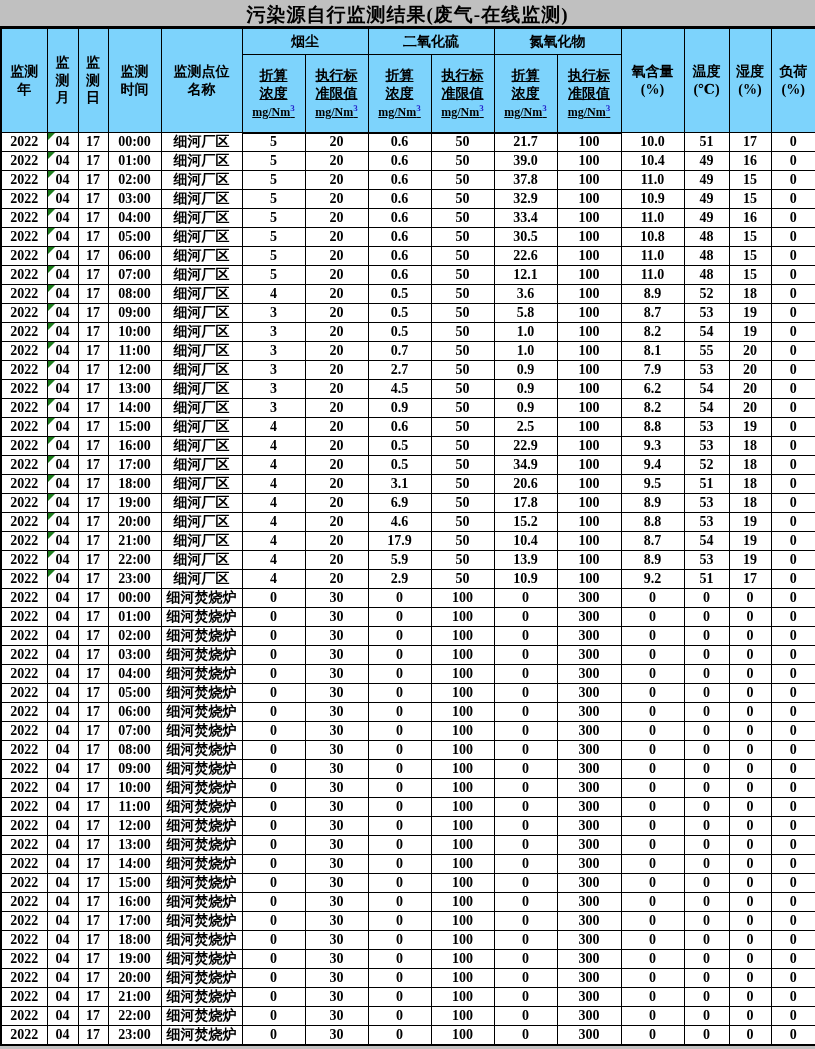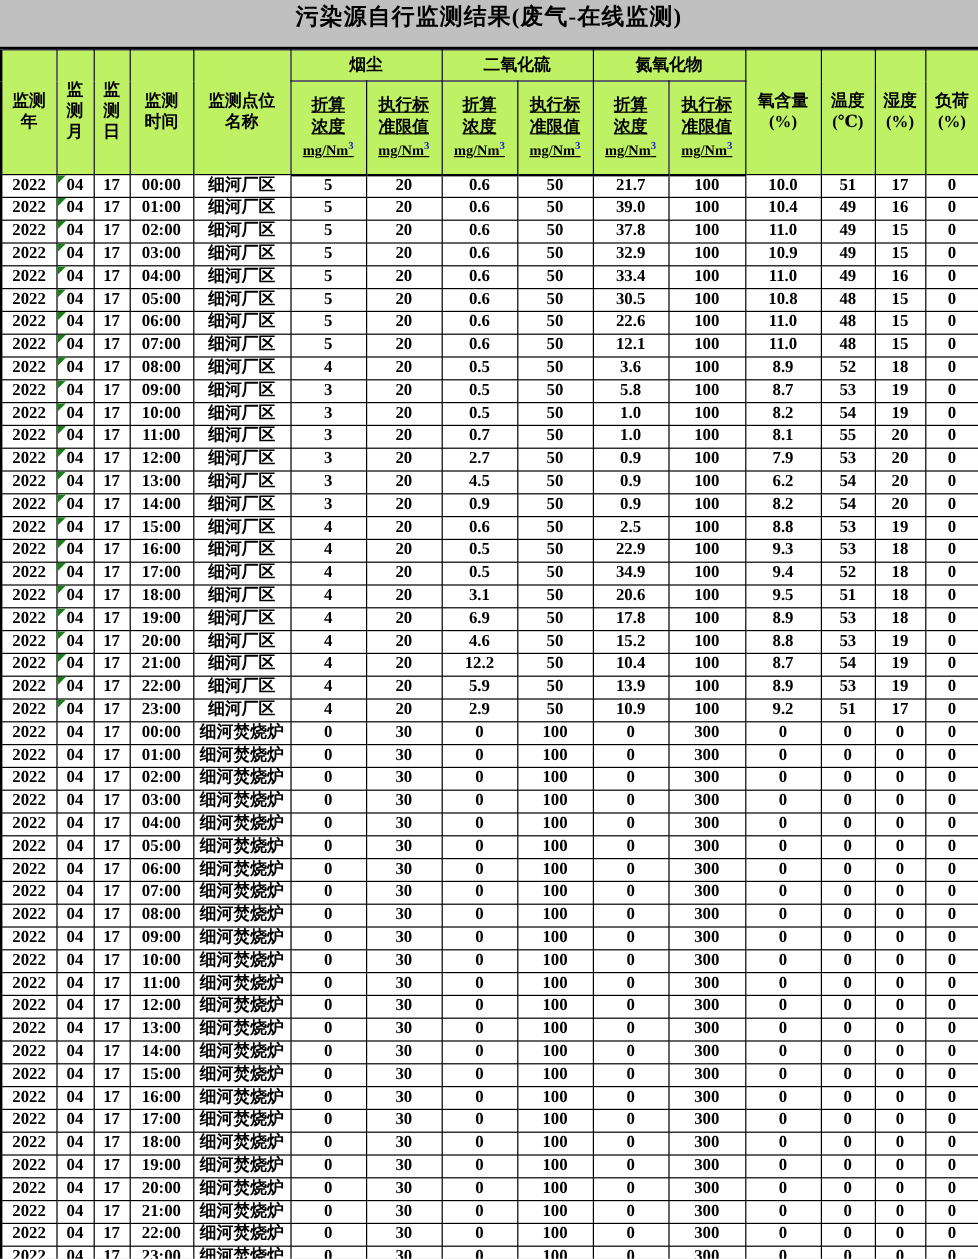--- a/index.html
+++ b/index.html
@@ -4,34 +4,34 @@
 <style>
   * { box-sizing: border-box; }
   html,body { margin:0; padding:0; }
   body {
     width:815px; height:1049px; overflow:hidden;
     background:#c0c0c0;
     font-family:"Liberation Serif","DejaVu Serif",serif;
     font-weight:700; color:#000;
   }
   .title-bar {
-    height:41px; line-height:29px; text-align:center;
+    height:28px; line-height:29px; text-align:center;
     font-size:19px; letter-spacing:1px;
     background:#c0c0c0; border-bottom:2px solid #000;
   }
   table {
     border-collapse:collapse; table-layout:fixed;
     width:815px; background:#fff;
     border-left:2px solid #000; border-right:2px solid #000; border-bottom:2px solid #000;
   }
   th, td {
     border:1px solid #000; padding:0 1px;
     text-align:center; vertical-align:middle; overflow:hidden;
   }
-  thead th { font-size:14px; line-height:1.25; background:#bef264;text-align:center; }
+  thead th { font-size:14px; line-height:1.25; background:#7dd3fc;text-align:center; }
   thead tr.group-row { height:26px; }
   thead tr.sub-row { height:78px; }
   thead tr:last-child th { border-bottom:2px solid #000;text-decoration:underline; }
   .wrap { white-space:pre-line; }
   .unit { font-size:12px; line-height:1.1; margin-top:2px; }
   .unit sup { color:#2323cc; font-size:9px; font-weight:700; }
   tbody td { height:19px; font-size:14px; line-height:1; white-space:nowrap; }
   td.err { position:relative; }
   td.err::before {
     content:""; position:absolute; top:0; left:0; width:0; height:0;
@@ -479,21 +479,21 @@
         <td>0</td>
   </tr>
       <tr>
     <td>2022</td>
         <td class="err">04</td>
         <td>17</td>
     <td>21:00</td>
         <td>细河厂区</td>
         <td>4</td>
     <td>20</td>
-        <td>12.2</td>
+        <td>17.9</td>
         <td>50</td>
     <td>10.4</td>
         <td>100</td>
         <td>8.7</td>
     <td>54</td>
         <td>19</td>
         <td>0</td>
   </tr>
       <tr>
     <td>2022</td>

